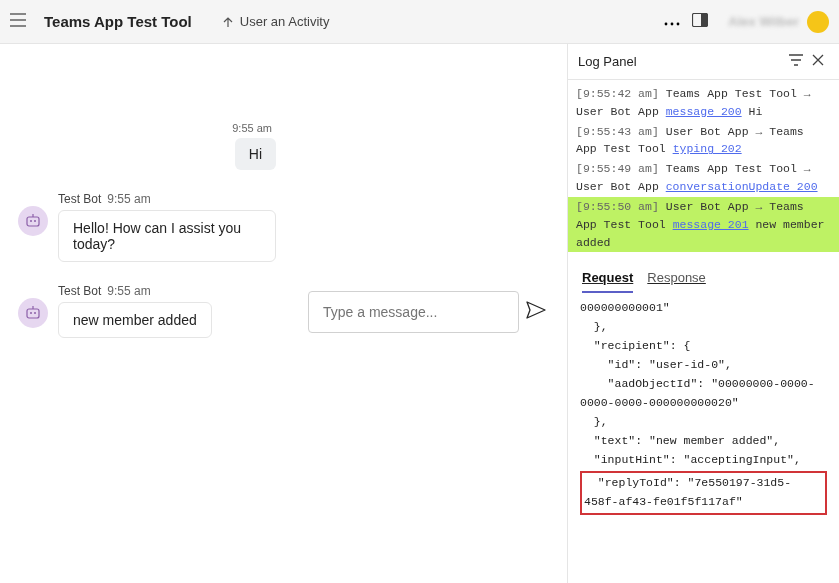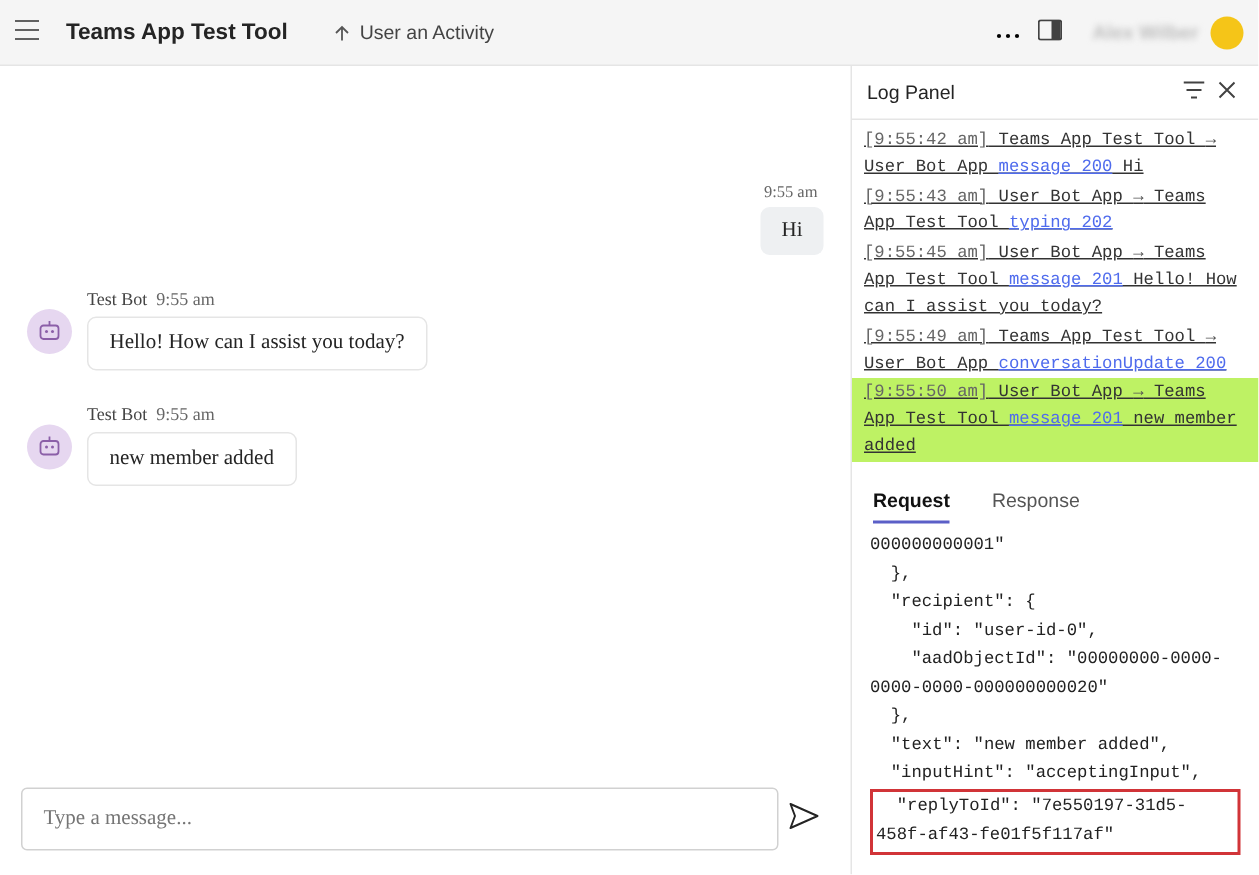--- a/index.html
+++ b/index.html
@@ -7,46 +7,46 @@
   .topbar { height: 44px; border-bottom: 1px solid #e5e5e5; display: flex; align-items: center; padding: 0 10px; background: #f5f5f5; }
   .hamburger { width: 20px; cursor: pointer; color: #616161; }
   .app-title { font-weight: 600; font-size: 15px; margin-left: 14px; }
   .mock { display: flex; align-items: center; margin-left: 30px; color: #444; cursor: pointer; font-size: 13px; }
   .mock svg { margin-right: 6px; }
   .top-spacer { flex: 1; }
   .top-icon { width: 28px; text-align: center; color: #424242; cursor: pointer; }
   .user-name { color: #bdbdbd; font-weight: 600; margin: 0 8px 0 14px; filter: blur(2px); }
   .avatar-badge { width: 22px; height: 22px; border-radius: 50%; background: #f5c518; display:inline-block; }
   .main { display: flex; height: calc(583px - 44px); }
-  .chat { flex: 1; display: flex; flex-direction: column; border-right: 1px solid #e5e5e5; font-family: Liberation Serif, serif; }
+  .chat { flex: 1; display: flex; flex-direction: row; border-right: 1px solid #e5e5e5; }
   .messages { flex: 1; padding: 18px 18px 0 18px; overflow: hidden; position: relative; }
   .time-right { text-align: right; color: #666; font-size: 11px; margin-top: 60px; margin-right: 4px; }
   .bubble-right { background: #eef0f2; padding: 8px 14px; border-radius: 6px; display: inline-block; float: right; margin-top: 4px; font-size: 14px;}
   .clr { clear: both; }
   .row-bot { display: flex; align-items: flex-start; margin-top: 22px; }
   .bot-avatar { width: 30px; height: 30px; border-radius: 50%; background: #e6d7f0; display:flex; align-items:center; justify-content:center; margin-right: 10px; margin-top: 14px; flex-shrink:0;}
   .bot-avatar svg { color: #8b5fa8; }
   .meta { color: #666; font-size: 12px; margin-bottom: 4px; }
   .meta .name { color: #444; margin-right: 6px; }
   .bubble-left { background: #fff; border: 1px solid #e5e5e5; border-radius: 6px; padding: 9px 14px; display: inline-block; font-size: 14px;}
   .compose { padding: 12px 14px 16px 14px; display:flex; align-items:center;justify-content:center; }
   .compose input { flex: 1; border: 1px solid #d1d1d1; border-radius: 4px; padding: 12px 14px; font-size: 14px; font-family: inherit; outline: none; }
   .send { width: 34px; text-align:center; color:#242424; cursor:pointer; }
   
   .logpanel { width: 271px; display:flex; flex-direction:column; background:#fff; font-size:12px;}
   .log-header { height: 36px; border-bottom:1px solid #e5e5e5; display:flex; align-items:center; padding:0 10px; font-size:13px;}
   .log-header .title { flex:1; }
   .log-header .ico { width:22px; text-align:center; color:#424242; cursor:pointer;}
-  .log-list { padding: 4px 8px 6px 8px; font-family: Consolas, "Courier New", monospace; font-size: 11.5px; line-height: 1.55; color:#333;text-decoration:underline;}
+  .log-list { padding: 4px 8px 6px 8px; font-family: Consolas, "Courier New", monospace; font-size: 11.5px; line-height: 1.55; color:#333;}
   .log-entry { padding: 1px 0; word-wrap: break-word;}
   .log-entry.selected { background:#bef264; margin: 0 -8px; padding-left:8px; padding-right:8px;}
   .ts { color:#666; }
   .dirarrow { color:#555; }
   .loglink { color:#4f6bed; text-decoration: underline; cursor:pointer;}
-  .tabs { display:flex; border-bottom: none; padding: 6px 14px 0 14px; gap: 28px; font-size:13px;}
+  .tabs { display:flex; border-bottom: none; padding: 6px 14px 0 14px; gap: 14px; font-size:13px;text-decoration:underline;}
   .tab { padding: 6px 0; cursor:pointer; color:#555;}
   .tab.active { color:#111; font-weight:600; border-bottom: 2.5px solid #5b5fc7;}
   .payload { flex:1; padding: 6px 12px 10px 12px; font-family: Consolas, "Courier New", monospace; font-size: 11.5px; line-height: 1.65; overflow:hidden; color:#222;}
   .payload .line { white-space: pre-wrap; word-break: break-word; }
   .highlight-box { border: 2px solid #d13438; padding: 1px 2px; margin: 1px 0;}
 </style>
 </head>
 <body>
 
 <div class="topbar">
@@ -137,21 +137,20 @@
       </div>
       <div class="ico">
         <svg width="12" height="12" viewBox="0 0 12 12">
             <path d="M1 1l10 10M11 1L1 11" stroke="#424242" stroke-width="1.3"></path>
           </svg>
       </div>
     </div>
     <div class="log-list" id="log-list">
         <div class="log-entry"><span class="ts">[9:55:42 am]</span> Teams App Test Tool <span class="dirarrow">→</span> User Bot App <span class="loglink">message 200</span> Hi</div>
         <div class="log-entry"><span class="ts">[9:55:43 am]</span> User Bot App <span class="dirarrow">→</span> Teams App Test Tool <span class="loglink">typing 202</span></div>
-        <div class="log-entry"><span class="ts">[9:55:45 am]</span> User Bot App <span class="dirarrow">→</span> Teams App Test Tool <span class="loglink">message 201</span> Hello! How can I assist you today?</div>
         <div class="log-entry"><span class="ts">[9:55:49 am]</span> Teams App Test Tool <span class="dirarrow">→</span> User Bot App <span class="loglink">conversationUpdate 200</span></div>
         <div class="log-entry selected"><span class="ts">[9:55:50 am]</span> User Bot App <span class="dirarrow">→</span> Teams App Test Tool <span class="loglink">message 201</span> new member added</div>
       </div>
     <div class="tabs">
       <div class="tab active">Request</div>
       <div class="tab">Response</div>
     </div>
     <div class="payload" id="payload">
         <div class="line">000000000001"</div>
         <div class="line">  },</div>

